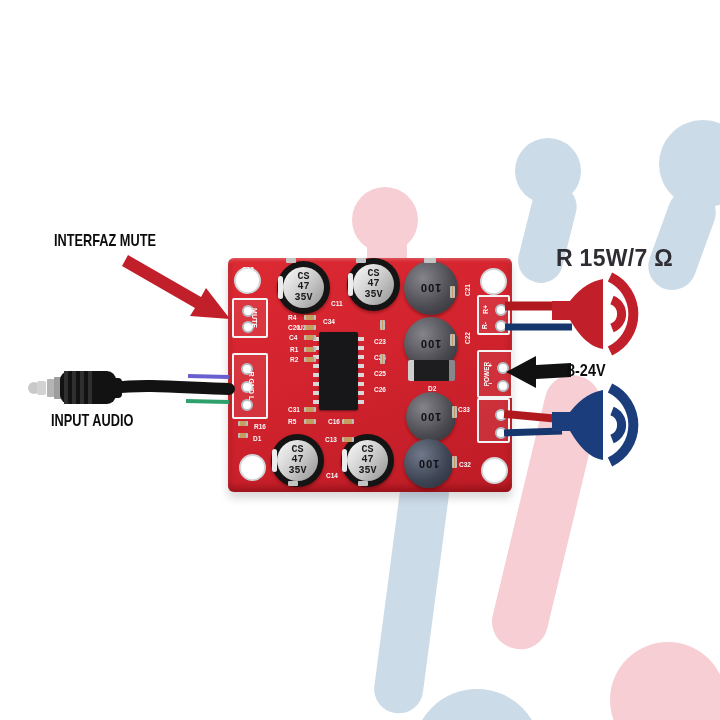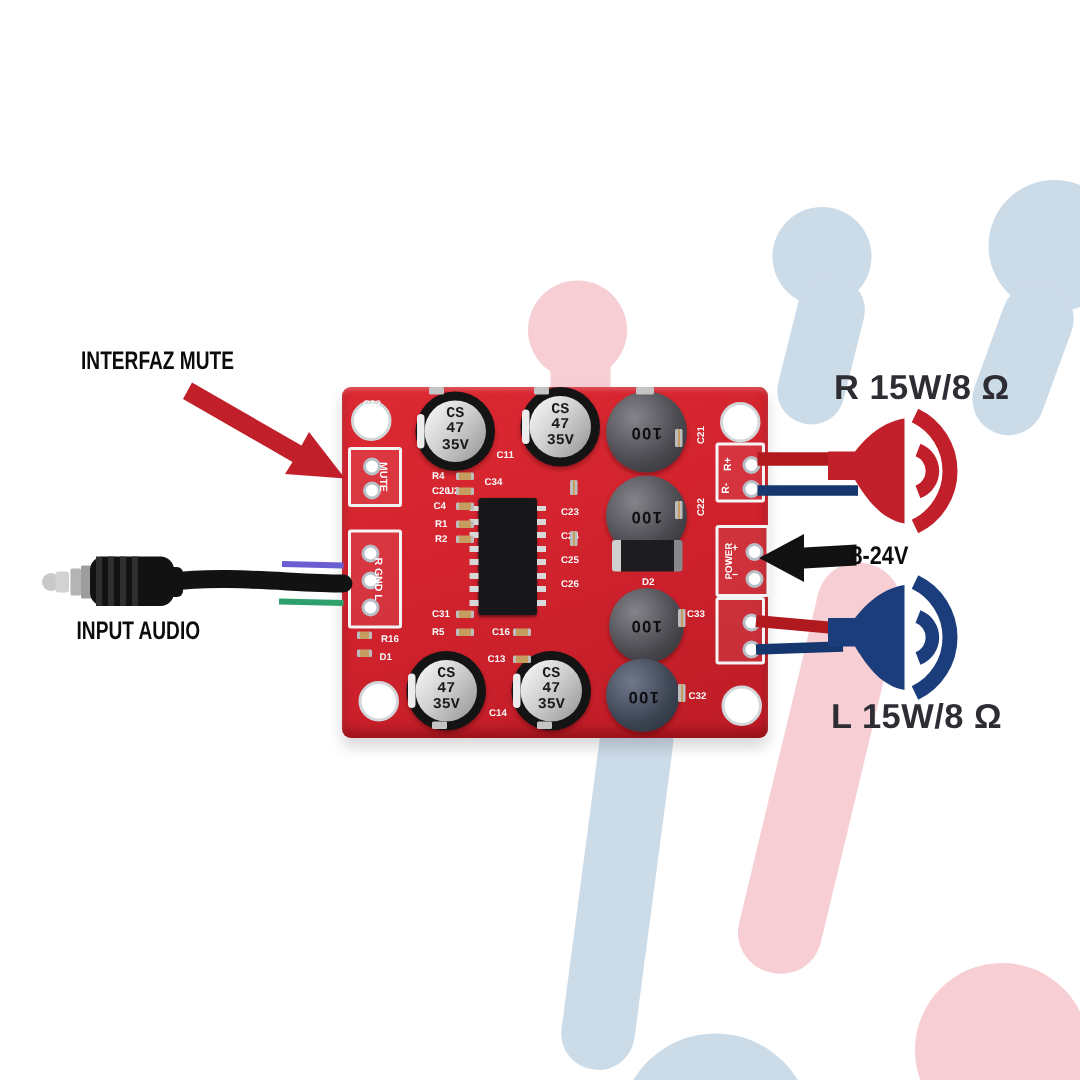--- a/index.html
+++ b/index.html
@@ -252,15 +252,14 @@
     </g>
 
     <path d="M122,266 L128,255 L201,297 L206,288 L230,319 L190,316 L195,308 Z" fill="#c1202b"></path>
 
     <path d="M506,372 L536,356 L536,365 L571,363 L571,377 L536,379 L536,388 Z" fill="#111111"></path>
   </svg>
 
   <div class="lbl-bold" style="left:54px;top:231px;font-size:17px;transform:scaleX(.75)">INTERFAZ MUTE</div>
   <div class="lbl-bold" style="left:51px;top:411px;font-size:17px;transform:scaleX(.75)">INPUT AUDIO</div>
   <div class="lbl-bold" style="left:567px;top:361px;font-size:17px;transform:scaleX(.85)">8-24V</div>
-  <div class="channel-lbl" style="left:556px;top:245px">R 15W/8 Ω</div>
-  <div class="channel-lbl" style="left:554px;top:464px">L 15W/8 Ω</div>
+  <div class="channel-lbl" style="left:556px;top:245px">R 15W/7 Ω</div>
 </div>
 
 </body></html>

